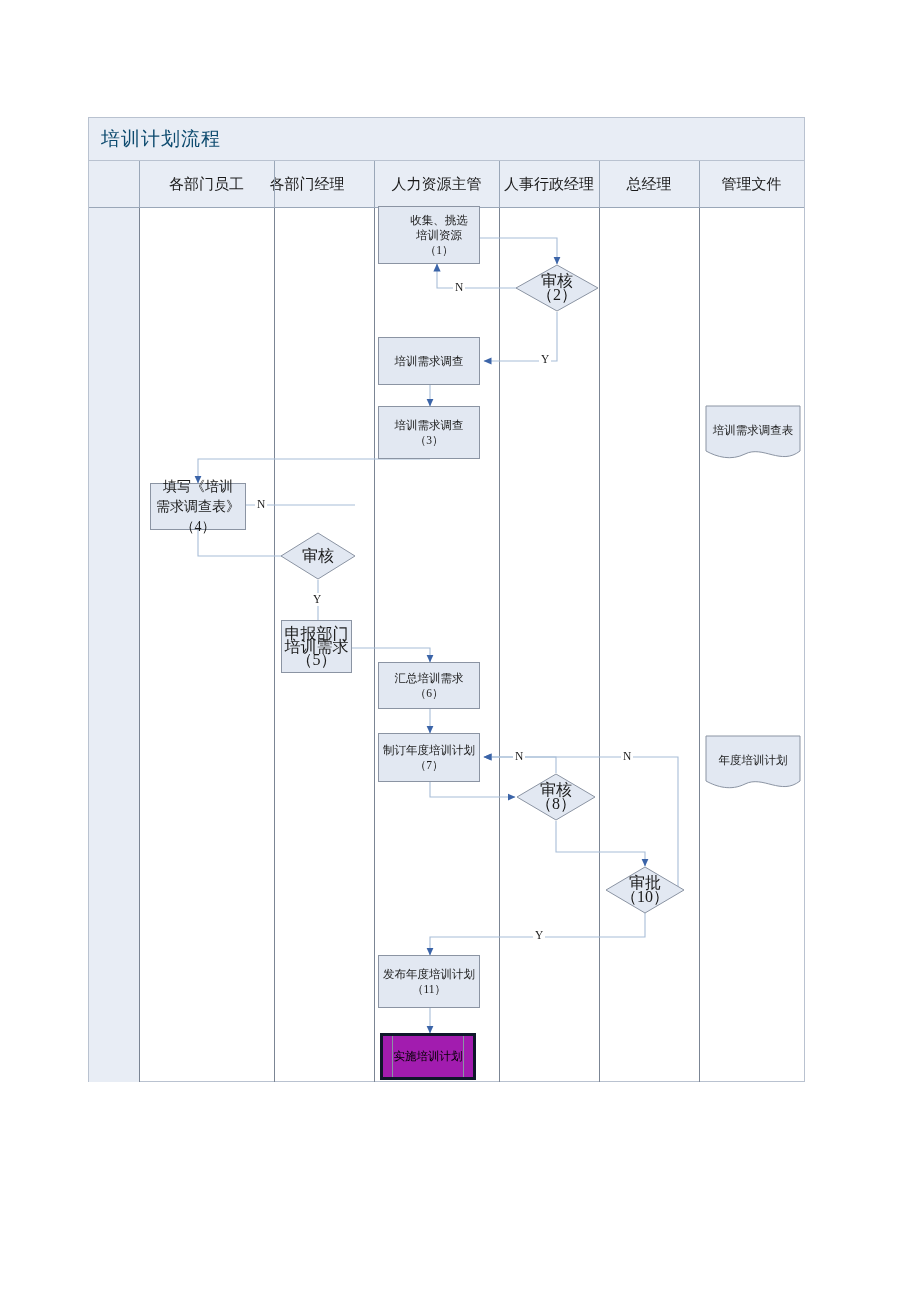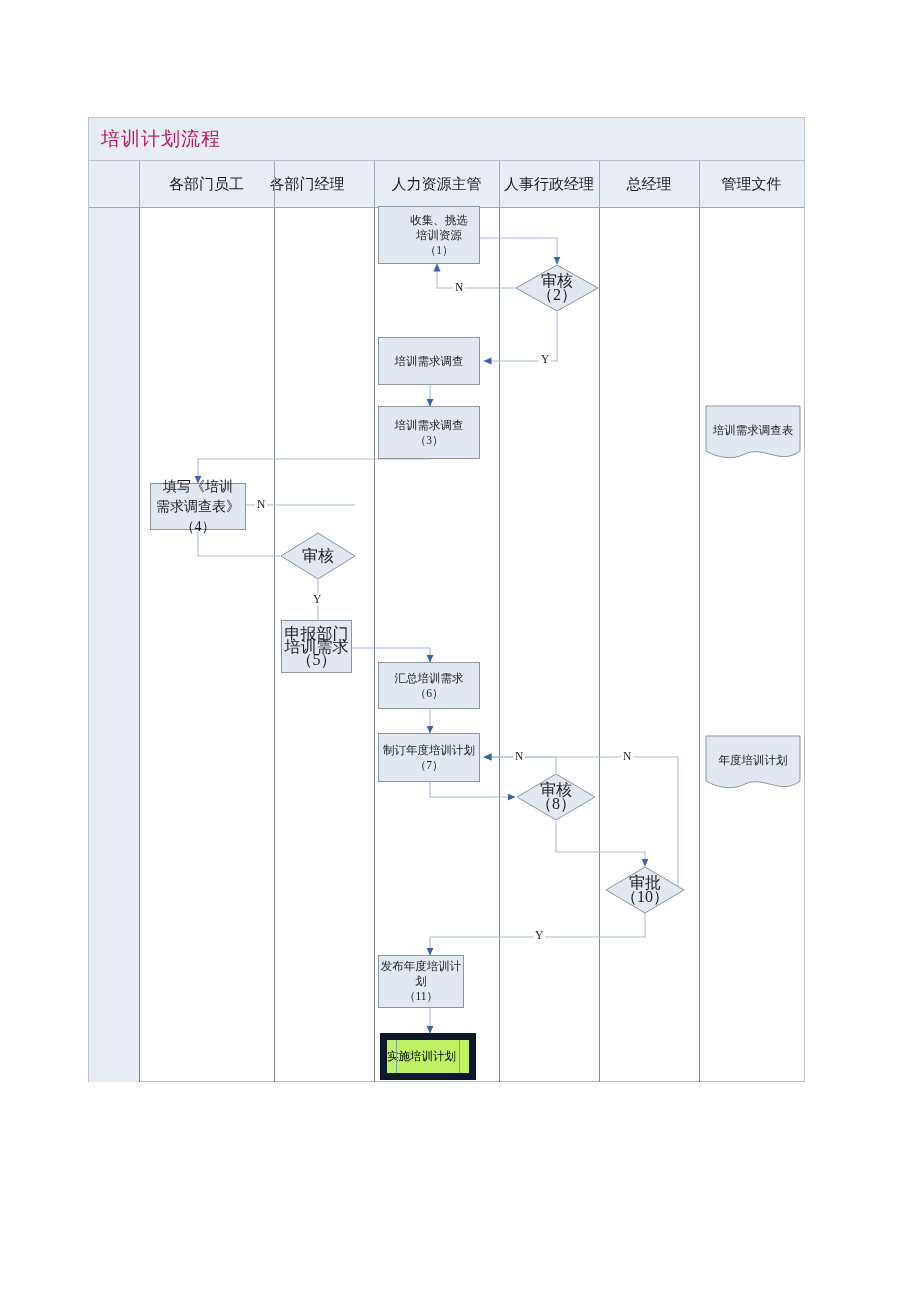--- a/index.html
+++ b/index.html
@@ -36,21 +36,21 @@
   }
   #title-row{
     position:absolute; left:0; top:0;
     width:100%; height:43px;
     background:#e8edf5;
     border-bottom:1px solid #b9c2d0;
     box-sizing:border-box;
   }
   #title-text{
     position:absolute; left:12px; top:8px;
-    font-size:19px; color:#be185d;
+    font-size:19px; color:#0c4a6e;
     letter-spacing:1px;
   }
   #header-row{
     position:absolute; left:0; top:43px;
     width:100%; height:47px;
     background:#e8edf5;
     border-bottom:1px solid #9aa7b8;
     box-sizing:border-box;
   }
   .hdr{
@@ -94,28 +94,28 @@
     text-align:center;
     color:#1a1a1a;
   }
   .proc{
     background:#e2e8f2;
     border:1px solid #8b94a3;
     font-size:11.5px;
     line-height:15px;
   }
   .pre-proc{
-    background:#bef264;
-    border:7px solid #0f172a;
+    background:#a21caf;
+    border:3px solid #0f172a;
     font-size:11.5px;
     line-height:15px;
     position:absolute;
     z-index:4;
     box-sizing:border-box;
-    display:flex;align-items:center;
+    display:flex;align-items:center;justify-content:center;
   }
   .pre-proc::before,.pre-proc::after{
     content:"";position:absolute;top:0;bottom:0;width:1px;background:#8b94a3;
   }
   .pre-proc::before{left:9px;}
   .pre-proc::after{right:9px;}
   .diamond-wrap{position:absolute;z-index:4;}
   .diamond-wrap svg{position:absolute;left:0;top:0;}
   .diamond-label{
     position:absolute;left:0;top:0;width:100%;height:100%;
@@ -287,21 +287,21 @@
 <div class="diamond-wrap" style="left:605px;top:866px;width:80px;height:48px;">
   <svg width="80" height="48" viewBox="0 0 80 48">
     <polygon points="40,1 79,24 40,47 1,24" fill="#e2e8f2" stroke="#8b94a3" stroke-width="1"></polygon>
   </svg>
   <div class="diamond-label">
       <span style="white-space:pre-line;">审批
 （10）</span>
     </div>
 </div>
 
-<div class="node proc" style="left:378px;top:955px;width:86px;height:53px;">
+<div class="node proc" style="left:378px;top:955px;width:102px;height:53px;">
   <span style="white-space:pre-line;">发布年度培训计划
 （11）</span>
 </div>
 
 <div class="pre-proc" style="left:380px;top:1033px;width:96px;height:47px;">
   <span style="white-space:pre-line;">实施培训计划</span>
 </div>
 
 <div class="doc-wrap" style="left:705px;top:405px;width:96px;height:60px;">
   <svg width="96" height="60" viewBox="0 0 96 60">

